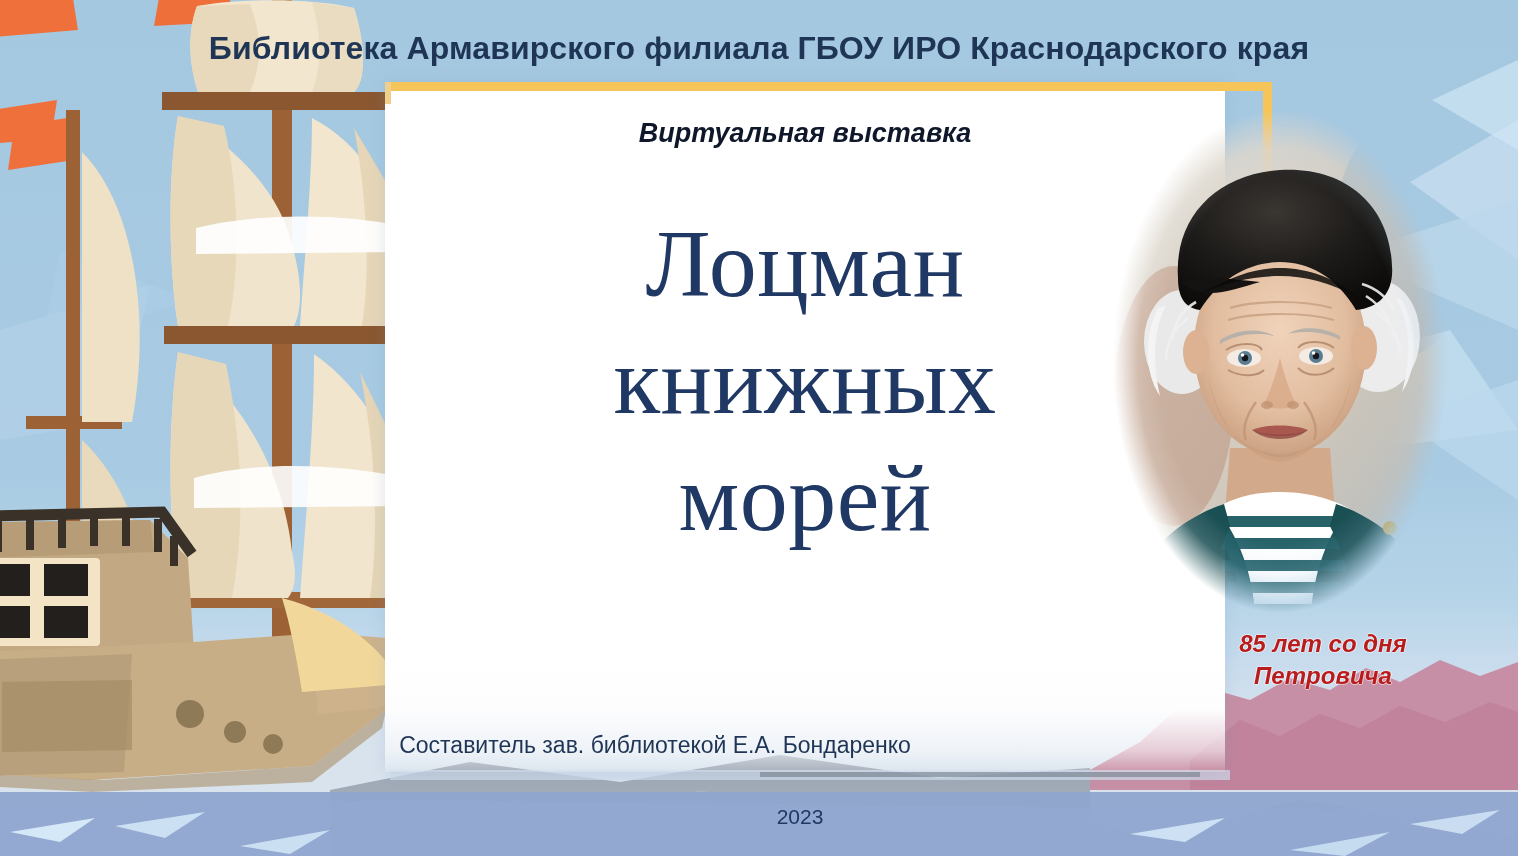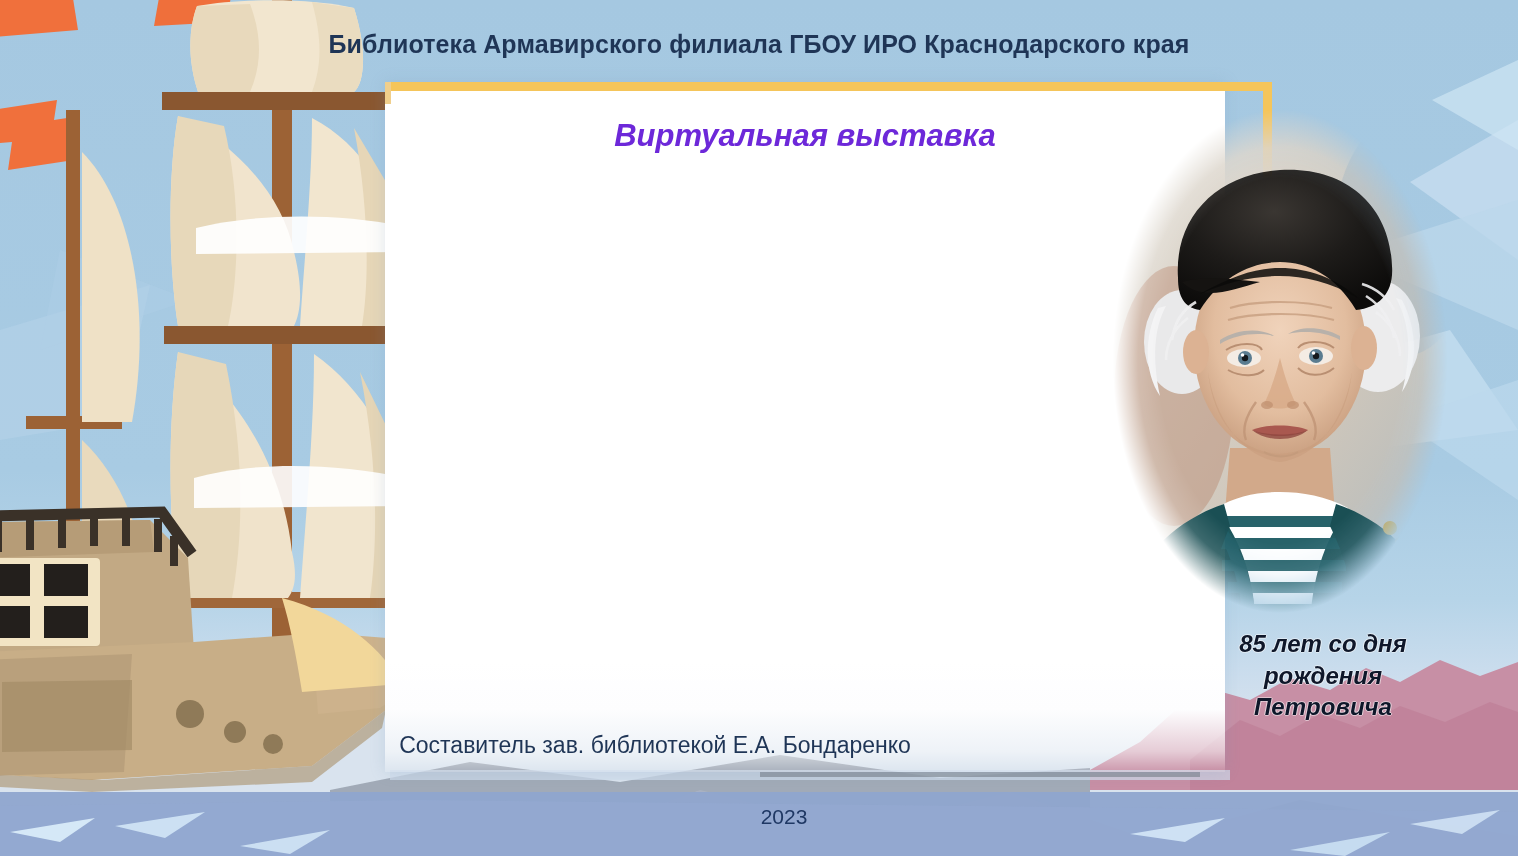--- a/index.html
+++ b/index.html
@@ -48,33 +48,33 @@
   }
   #card-border-left {
     left: 385px; top: 82px; width: 6px; height: 22px;
     background: #f0cf8c;
   }
 
   
   #org-title {
     left: 0; top: 30px; width: 1518px;
     text-align: center;
-    font-size: 25px;
+    font-size: 32px;
     font-weight: 600;
     color: #1f3556;
     letter-spacing: 0.1px;
   }
 
   #subtitle {
     left: 455px; top: 118px; width: 700px;
     text-align: center;
-    font-size: 31px;
+    font-size: 27px;
     font-weight: bold;
     font-style: italic;
-    color: #6d28d9;
+    color: #0f172a;
   }
 
   #main-title {
     left: 445px; top: 205px; width: 720px;
     text-align: center;
     font-family: "Liberation Serif", "DejaVu Serif", serif;
     font-size: 96px;
     line-height: 1.22;
     color: #1f3864;
     letter-spacing: 0.5px;
@@ -82,35 +82,35 @@
   #main-title .tline { display:block; }
 
   #compiler {
     left: 335px; top: 732px; width: 640px;
     text-align: center;
     font-size: 23px;
     color: #1f3556;
   }
 
   #year {
-    left: 684px; top: 805px; width: 200px;
+    left: 700px; top: 805px; width: 200px;
     text-align: center;
     font-size: 21px;
     color: #1f3864;
   }
 
   
   #anniversary {
     left: 1128px; top: 628px; width: 390px;
     text-align: center;
     font-size: 24px;
     font-weight: bold;
     font-style: italic;
     line-height: 1.32;
-    color: #0f172a;
+    color: #b91c1c;
     text-shadow:
       1px 0 0 rgba(255,255,255,0.55),
      -1px 0 0 rgba(255,255,255,0.55),
       0 1px 0 rgba(255,255,255,0.45),
       0 -1px 0 rgba(255,255,255,0.45);
   }
   #anniversary .aline { display:block; }
 
   
   #portrait {
@@ -247,20 +247,25 @@
 
   <div id="card" class="layer"></div>
   <div id="card-border-top" class="layer"></div>
   <div id="card-border-right" class="layer"></div>
   <div id="card-border-left" class="layer"></div>
 
   <div id="org-title" class="layer">Библиотека Армавирского филиала ГБОУ ИРО Краснодарского края</div>
 
   <div id="subtitle" class="layer">Виртуальная выставка</div>
 
+  <div id="main-title" class="layer">
+    <span class="tline">Лоцман</span>
+    <span class="tline">книжных</span>
+    <span class="tline">морей</span>
+  </div>
 
   <div id="compiler" class="layer">Составитель зав. библиотекой Е.А. Бондаренко</div>
 
   <div id="year" class="layer">2023</div>
 
   <div id="portrait" class="layer">
     <svg viewBox="0 0 352 530" xmlns="http://www.w3.org/2000/svg">
       <defs>
         <radialGradient id="faceG" cx="50%" cy="42%" r="62%">
           <stop offset="0%" stop-color="#f0d3bb"></stop>
@@ -377,17 +382,16 @@
         <path d="M84,222 C70,232 62,248 62,264"></path>
         <path d="M262,200 C278,210 288,226 290,242"></path>
         <path d="M272,216 C288,228 296,244 296,260"></path>
         <path d="M258,188 C272,192 284,202 290,214"></path>
       </g>
     </svg>
   </div>
 
   <div id="anniversary" class="layer">
     <span class="aline">85 лет со дня</span>
-    <span class="aline">рождения</span>
     <span class="aline">Петровича</span>
   </div>
 
 </div>
 
 </body></html>

